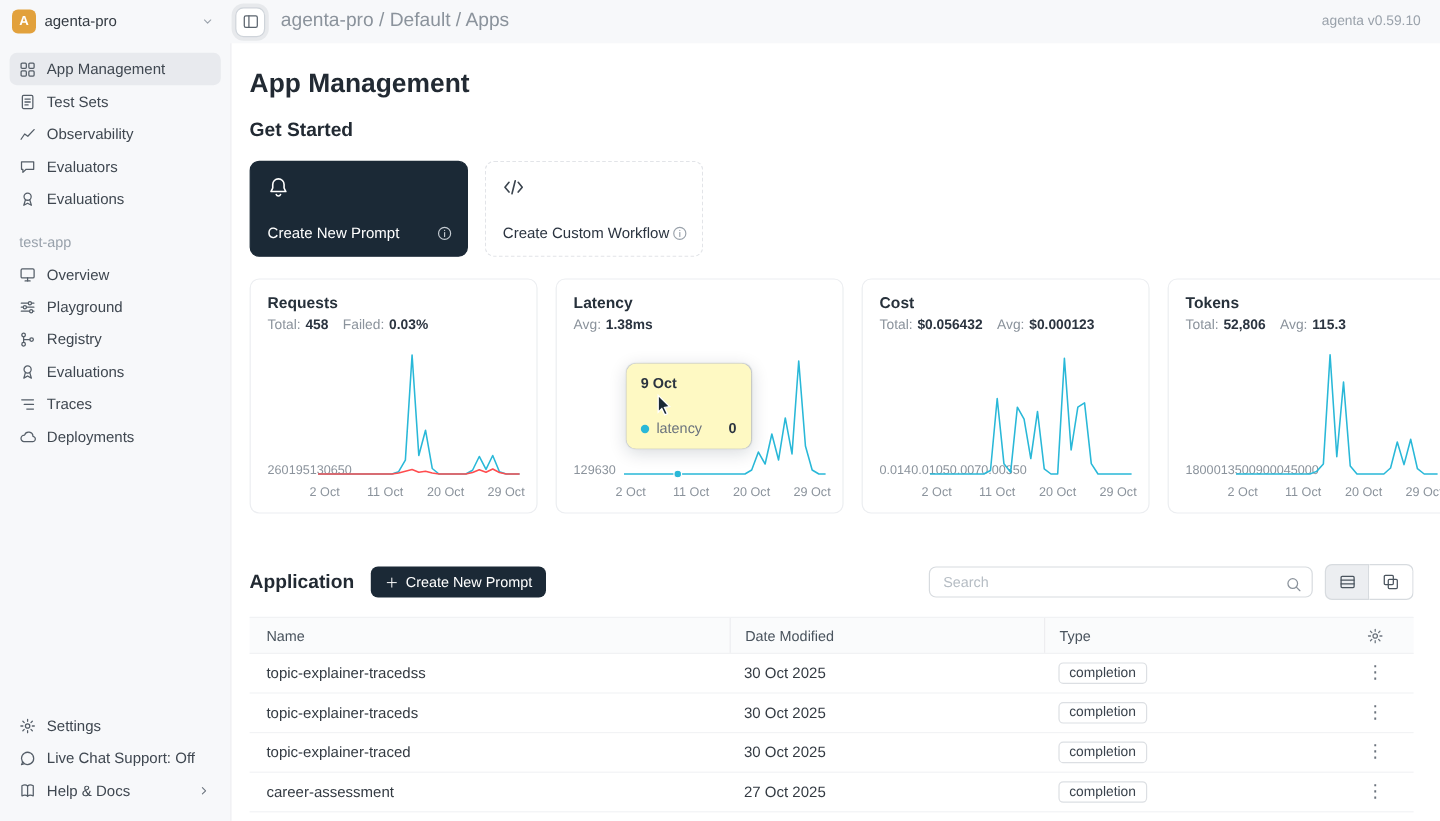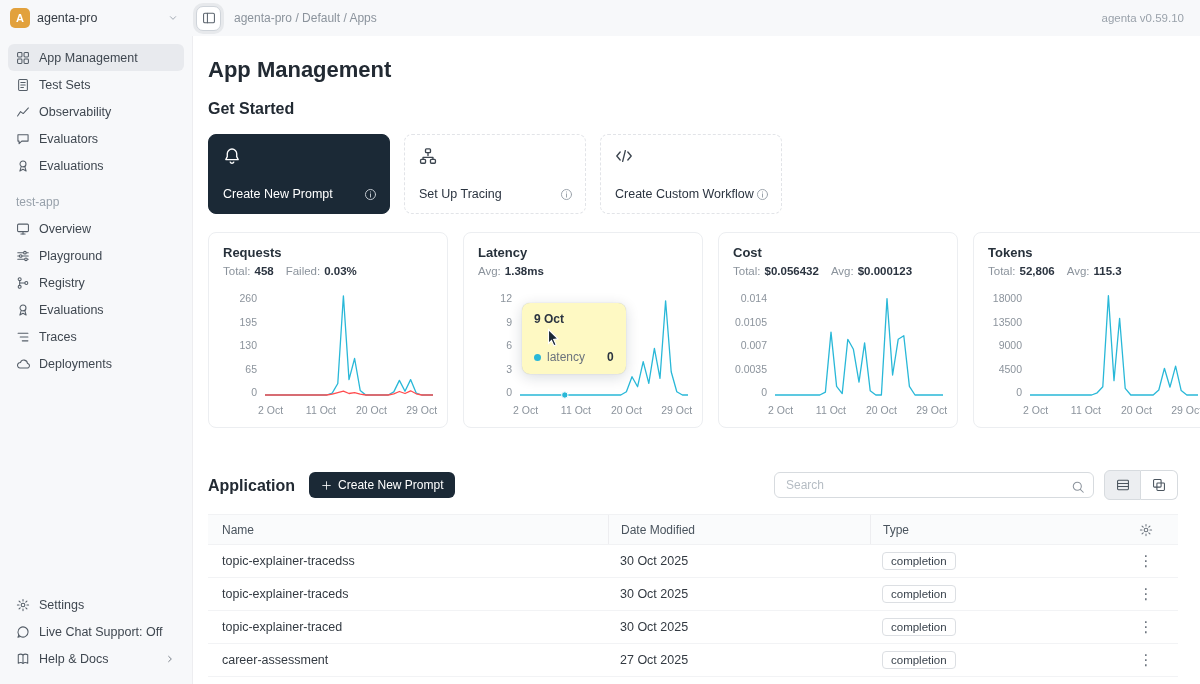--- a/index.html
+++ b/index.html
@@ -12,21 +12,21 @@
   .topbar { position:absolute; top:0; left:0; width:1200px; height:36px; background:#f7f8fa;
             display:flex; align-items:center; z-index:20; }
   .ws-cluster { width:193px; display:flex; align-items:center; padding:0 14px 0 10px; gap:7px; cursor:pointer; }
   .avatar { width:20px; height:20px; border-radius:5px; background:#e2a13c; color:#fff; font-size:11px;
             font-weight:700; display:flex; align-items:center; justify-content:center; flex:none; }
   .ws-name { font-size:12.5px; font-weight:500; color:#333a42; }
   .ws-caret { margin-left:auto; color:#9aa2ab; display:flex; }
   .panel-toggle { width:25px; height:25px; border:1px solid #cfd4da; background:#fff; border-radius:7px;
                   box-shadow:0 0 0 3px #e7e9ec; display:flex; align-items:center; justify-content:center;
                   color:#5b646e; margin-left:3px; cursor:pointer; padding:0; }
-  .breadcrumb { margin-left:13px; font-size:12px; color:#8b939c; }
+  .breadcrumb { margin-left:13px; font-size:16px; color:#8b939c; }
   .version { margin-left:auto; margin-right:16px; font-size:11.5px; color:#9aa2ab; }
 
   
   .sidebar { position:absolute; top:36px; left:0; width:193px; height:648px; background:#f7f8fa;
              border-right:1px solid #ededf0; padding:8px 8px 12px; display:flex; flex-direction:column; }
   .side-item { display:flex; align-items:center; gap:9px; padding:0 8px; height:27px; border-radius:6px;
                font-size:12.5px; color:#3f4750; cursor:pointer; }
   .side-item .ic { display:flex; color:#555e68; flex:none; }
   .side-item.active { background:#e8eaee; }
   .side-item .chev { margin-left:auto; color:#6b737d; display:flex; }
@@ -52,21 +52,21 @@
   .start-card.dark .info-ic { color:#c3cad1; }
 
   
   .metrics { display:flex; gap:15px; margin-top:18px; }
   .metric-card { flex:1; border:1px solid #eceef1; border-radius:8px; padding:12px 14px 10px;
                  position:relative; background:#fff; }
   .metric-title { font-size:13px; font-weight:600; color:#27313b; }
   .metric-stats { margin-top:5px; font-size:11.5px; color:#8b939c; display:flex; gap:12px; }
   .metric-stats b { color:#2b3440; font-weight:600; margin-left:4px; }
   .chart-row { display:flex; margin-top:16px; }
-  .yticks { width:42px; height:104px; display:flex; flex-direction:column; justify-content:space-between;
+  .yticks { width:42px; height:104px; display:flex; flex-direction:row; justify-content:space-between;
             align-items:flex-end; padding-right:8px; font-size:10.5px; color:#8b939c; }
   .yticks div { line-height:10px; }
   .spark { flex:1; height:104px; overflow:visible; }
   .xticks { position:relative; margin-left:42px; height:13px; margin-top:7px; font-size:10.5px; color:#8b939c; }
   .xtick { position:absolute; transform:translateX(-50%); white-space:nowrap; top:0; }
 
   
   .chart-tooltip { position:absolute; left:58px; top:70px; background:#fef9c3; border-radius:8px;
                    box-shadow:0 3px 14px rgba(15,30,50,.16), 0 0 1px rgba(15,30,50,.25);
                    padding:9px 12px 10px; z-index:6; min-width:100px; }
@@ -303,38 +303,20 @@
           <svg width="13" height="13" viewBox="0 0 16 16" fill="none" stroke="currentColor" stroke-width="1.2" stroke-linecap="round" stroke-linejoin="round">
             <circle cx="8" cy="8" r="6.2"></circle>
             <line x1="8" y1="7.2" x2="8" y2="11.2"></line>
             <line x1="8" y1="4.8" x2="8" y2="5"></line>
           </svg>
         </span>
       </div>
       <div class="start-card">
         <span class="card-ic">
           <svg width="18" height="18" viewBox="0 0 16 16" fill="none" stroke="currentColor" stroke-width="1.2" stroke-linecap="round" stroke-linejoin="round">
-            <rect x="5.8" y="1.6" width="4.4" height="3.4" rx="0.8"></rect>
-            <rect x="1.4" y="11" width="4.4" height="3.4" rx="0.8"></rect>
-            <rect x="10.2" y="11" width="4.4" height="3.4" rx="0.8"></rect>
-            <path d="M8 5v2.6M3.6 11V9.2h8.8V11"></path>
-          </svg>
-        </span>
-        <span class="card-label">Set Up Tracing</span>
-        <span class="info-ic">
-          <svg width="13" height="13" viewBox="0 0 16 16" fill="none" stroke="currentColor" stroke-width="1.2" stroke-linecap="round" stroke-linejoin="round">
-            <circle cx="8" cy="8" r="6.2"></circle>
-            <line x1="8" y1="7.2" x2="8" y2="11.2"></line>
-            <line x1="8" y1="4.8" x2="8" y2="5"></line>
-          </svg>
-        </span>
-      </div>
-      <div class="start-card">
-        <span class="card-ic">
-          <svg width="18" height="18" viewBox="0 0 16 16" fill="none" stroke="currentColor" stroke-width="1.2" stroke-linecap="round" stroke-linejoin="round">
             <polyline points="4.6,4.4 1.6,8 4.6,11.6"></polyline>
             <polyline points="11.4,4.4 14.4,8 11.4,11.6"></polyline>
             <line x1="9.2" y1="3.2" x2="6.8" y2="12.8"></line>
           </svg>
         </span>
         <span class="card-label">Create Custom Workflow</span>
         <span class="info-ic">
           <svg width="13" height="13" viewBox="0 0 16 16" fill="none" stroke="currentColor" stroke-width="1.2" stroke-linecap="round" stroke-linejoin="round">
             <circle cx="8" cy="8" r="6.2"></circle>
             <line x1="8" y1="7.2" x2="8" y2="11.2"></line>

